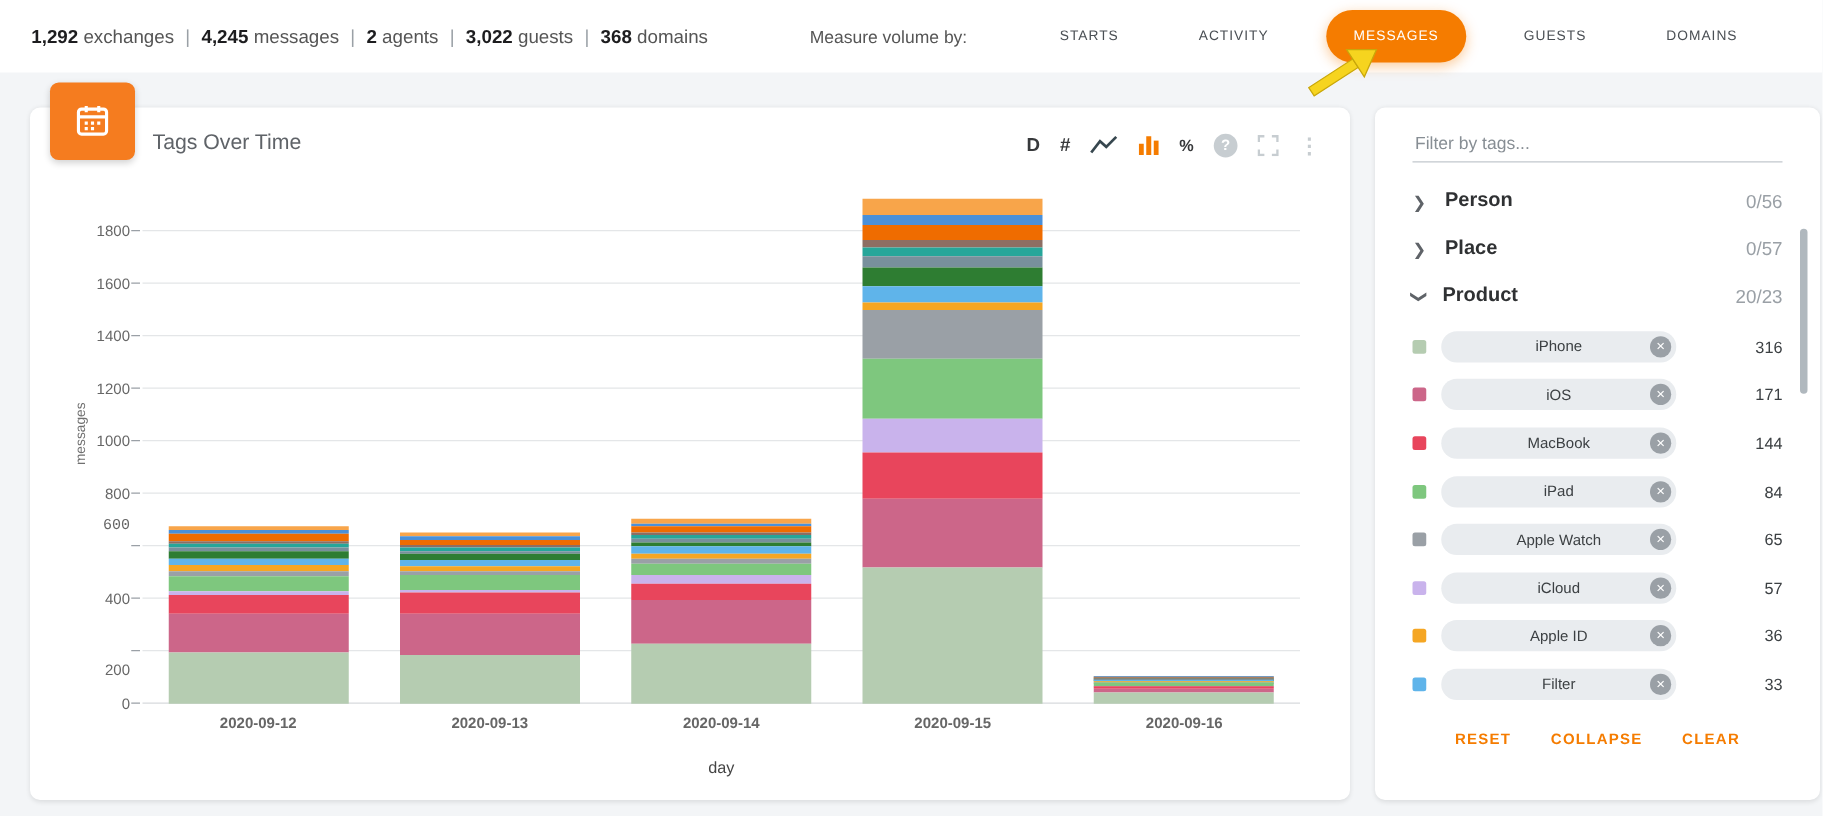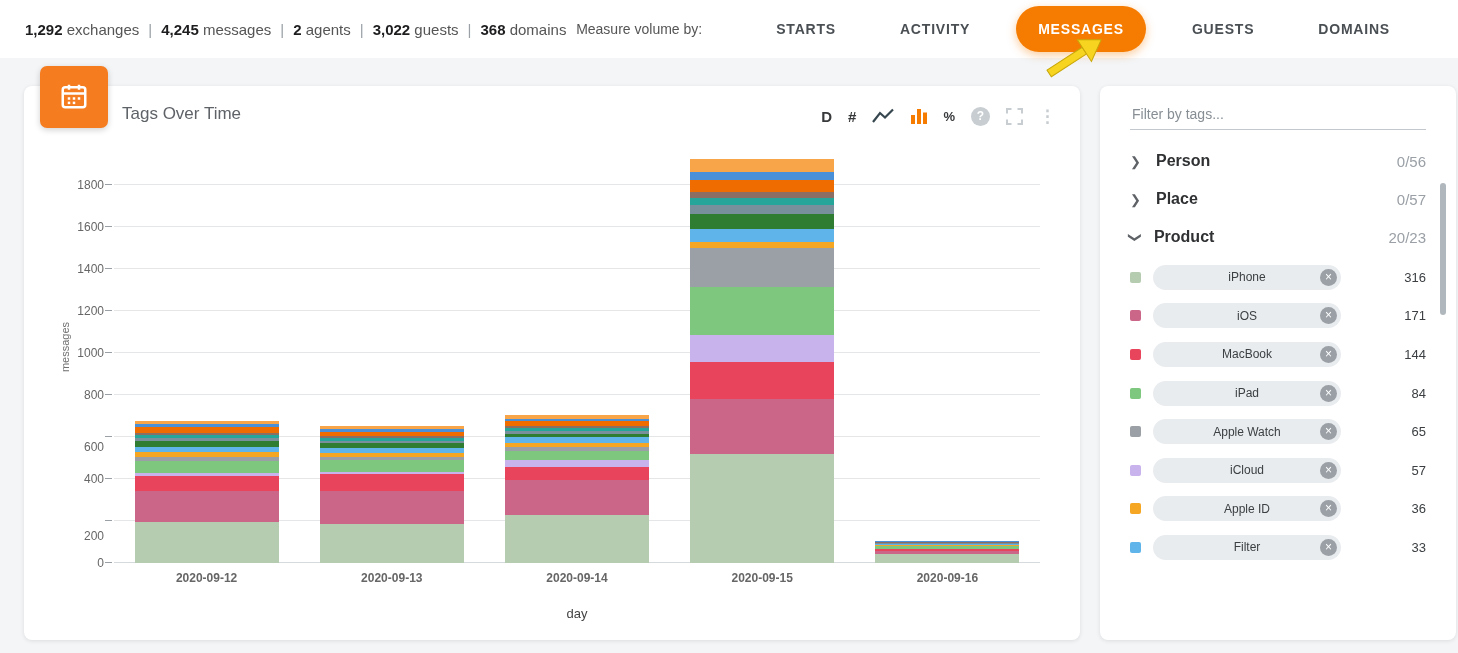--- a/index.html
+++ b/index.html
@@ -14,21 +14,21 @@
   .header {
     position:absolute; left:0; top:0; width:1458px; height:58px;
     background:#ffffff; display:flex; align-items:center;
   }
   .stats { margin-left:25px; font-size:15px; color:#555; white-space:nowrap; }
   .stats b { color:#1d1d1f; font-weight:700; }
   .stats .sep { color:#9aa0a6; margin:0 9px; }
   .measure { margin-left:auto; font-size:14px; color:#555; margin-right:42px; }
   .tabs { display:flex; align-items:center; margin-right:36px; }
   .tab {
-    font-size:14px; letter-spacing:.8px; color:#4a4f54; font-weight:700;
+    font-size:11px; letter-spacing:.8px; color:#4a4f54; font-weight:400;
     padding:10px 18px; margin:0 14px; cursor:pointer; white-space:nowrap;
   }
   .tab-active {
     background:#f57c00; color:#ffffff; border-radius:26px;
     padding:15px 22px; box-shadow:0 3px 10px rgba(245,124,0,.4);
   }
   
   .arrow { position:absolute; left:1038px; top:26px; z-index:40; }
   
   .cal-btn {
@@ -171,21 +171,21 @@
       </svg>
     </span>
     <span class="tb disabled dots">⋮</span>
   </div>
 
   <div class="ylab">messages</div>
   <div class="yaxis" id="yaxis">
       <div class="ytick" style="bottom: 0px;">0</div>
       <div class="ytick" style="bottom: 27px;">200</div>
       <div class="ytick" style="bottom: 84px;">400</div>
-      <div class="ytick" style="bottom: 116px;">600</div>
+      <div class="ytick" style="bottom: 143px; font-family: Liberation Mono, monospace;">600</div>
       <div class="ytick" style="bottom: 168px;">800</div>
       <div class="ytick" style="bottom: 210px;">1000</div>
       <div class="ytick" style="bottom: 252px;">1200</div>
       <div class="ytick" style="bottom: 294px;">1400</div>
       <div class="ytick" style="bottom: 336px;">1600</div>
       <div class="ytick" style="bottom: 378px;">1800</div>
     </div>
   <div class="plot" id="plot">
       <div class="tickmark" style="bottom: 0px;"></div>
       <div class="grid" style="bottom: 42px;"></div>
@@ -383,14 +383,19 @@
       </div>
       <div class="tagrow">
         <span class="swatch" style="background: rgb(95, 180, 234);"></span>
         <span class="pill">
           <span class="pill-label">Filter</span>
           <span class="xicon">×</span>
         </span>
         <span class="tagcount">33</span>
       </div>
     </div>
+  <div class="actions">
+    <button class="act-btn">RESET</button>
+    <button class="act-btn">COLLAPSE</button>
+    <button class="act-btn">CLEAR</button>
+  </div>
   <div class="scrollbar"></div>
 </div>
 
 </body></html>

